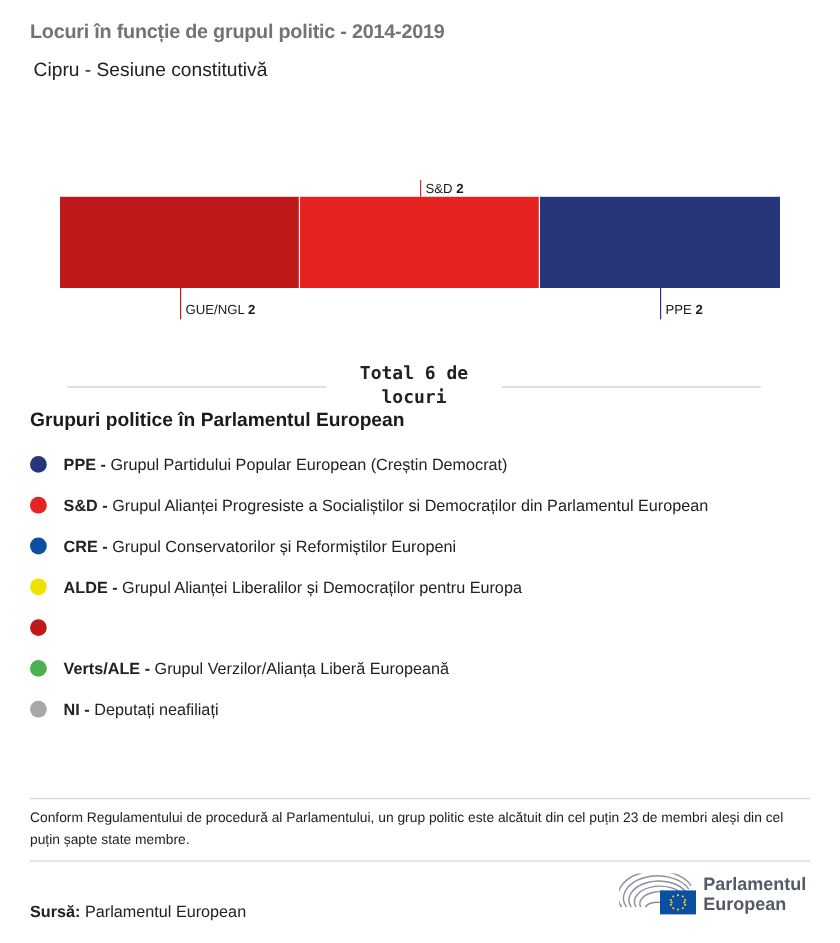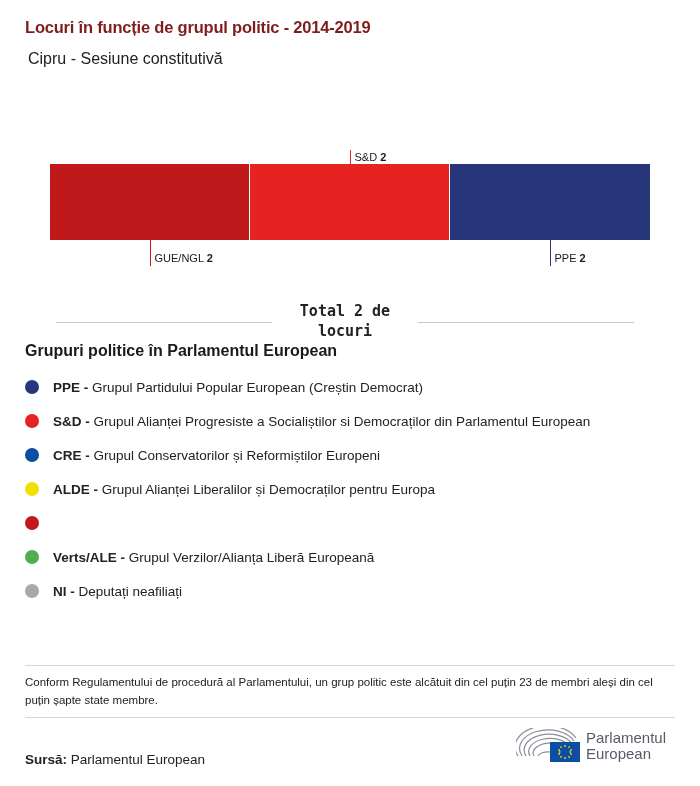--- a/index.html
+++ b/index.html
@@ -1,33 +1,33 @@
 <!DOCTYPE html>
 <html><head>
 <meta charset="utf-8">
 <style>
   html, body { margin: 0; padding: 0; background: #ffffff; }
   body { width: 700px; height: 786px; position: relative; overflow: hidden; font-family: "Liberation Sans", sans-serif; color: #1a1a1a; }
-  .title { position: absolute; left: 25px; top: 18px; font-size: 16.5px; font-weight: bold; color: #7f1d1d; letter-spacing: -0.2px; }
+  .title { position: absolute; left: 25px; top: 18px; font-size: 16.5px; font-weight: bold; color: #737373; letter-spacing: -0.2px; }
   .subtitle { position: absolute; left: 28px; top: 50px; font-size: 16px; color: #222; }
   #bar-chart { position: absolute; left: 0; top: 140px; }
   .total-line { position: absolute; top: 322px; height: 1px; background: #c8c8c8; }
   .total-text { position: absolute; left: 270px; top: 301px; width: 150px; text-align: center; font-family: "DejaVu Sans Mono", monospace; font-size: 15px; font-weight: bold; line-height: 20px; color: #222; }
   .legend-title { position: absolute; left: 25px; top: 342px; font-size: 16px; font-weight: bold; color: #1a1a1a; }
   .legend { position: absolute; left: 25px; top: 370px; }
   .legend-item { position: relative; height: 34px; display: flex; align-items: center; text-align: right; }
   .legend-dot { width: 14px; height: 14px; border-radius: 50%; margin-right: 14px; flex-shrink: 0; }
   .legend-text { font-size: 13.5px; color: #222; white-space: nowrap; }
   .legend-abbr { font-weight: bold; }
   .divider { position: absolute; left: 25px; width: 650px; height: 1px; background: #d6d6d6; }
   .note { position: absolute; left: 25px; top: 673px; width: 650px; font-size: 11.5px; line-height: 18px; color: #222; }
   .source { position: absolute; left: 25px; top: 752px; font-size: 13.5px; color: #222; text-align: center; }
   .source b { font-weight: bold; }
   .logo { position: absolute; left: 516px; top: 728px; display: flex; align-items: center; }
-  .logo-text { font-size: 15px; font-weight: normal; line-height: 16px; color: #555b66; margin-left: 6px; }
+  .logo-text { font-size: 15px; font-weight: bold; line-height: 16px; color: #555b66; margin-left: 6px; }
 </style>
 </head>
 <body>
 
 <div class="title">Locuri în funcție de grupul politic - 2014-2019</div>
 <div class="subtitle">Cipru - Sesiune constitutivă</div>
 
 <svg id="bar-chart" width="700" height="130" xmlns="http://www.w3.org/2000/svg">
     <rect x="50" y="24" width="199" height="76" fill="#c0191c"></rect>
     <line x1="150.5" x2="150.5" y1="100" y2="126" stroke="#c0191c" stroke-width="1"></line>
@@ -35,21 +35,21 @@
     <rect x="250" y="24" width="199" height="76" fill="#e52421"></rect>
     <line x1="350.5" x2="350.5" y1="10" y2="24" stroke="#e52421" stroke-width="1"></line>
     <text x="354.5" y="21" font-family="&quot;Liberation Sans&quot;, sans-serif" font-size="11" fill="#1a1a1a"><tspan>S&amp;D </tspan><tspan font-weight="bold">2</tspan></text>
     <rect x="450" y="24" width="200" height="76" fill="#27367a"></rect>
     <line x1="550.5" x2="550.5" y1="100" y2="126" stroke="#27367a" stroke-width="1"></line>
     <text x="554.5" y="122" font-family="&quot;Liberation Sans&quot;, sans-serif" font-size="11" fill="#1a1a1a"><tspan>PPE </tspan><tspan font-weight="bold">2</tspan></text>
   </svg>
 
 <div class="total-line" style="left:56px; width:216px;"></div>
 <div class="total-line" style="left:418px; width:216px;"></div>
-<div class="total-text">Total 2 de locuri</div>
+<div class="total-text">Total 6 de locuri</div>
 
 <div class="legend-title">Grupuri politice în Parlamentul European</div>
 <div class="legend">
   <div class="legend-item">
     <span class="legend-dot" style="background: rgb(39, 54, 122);"></span>
     <span class="legend-text"><span class="legend-abbr">PPE -</span><span> Grupul Partidului Popular European (Creștin Democrat)</span></span>
   </div>
   <div class="legend-item">
     <span class="legend-dot" style="background: rgb(229, 36, 33);"></span>
     <span class="legend-text"><span class="legend-abbr">S&amp;D -</span><span> Grupul Alianței Progresiste a Socialiștilor si Democraților din Parlamentul European</span></span>

